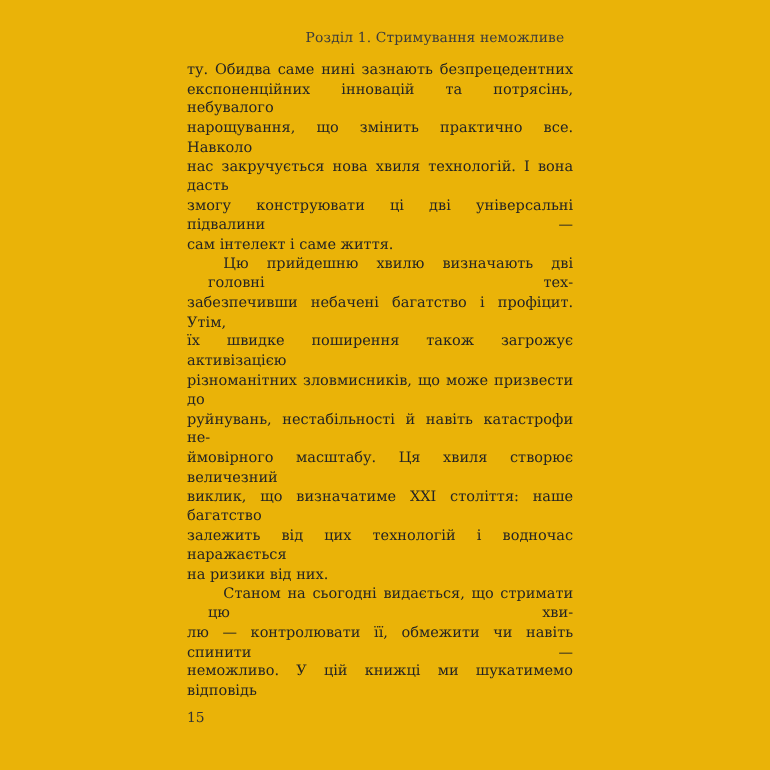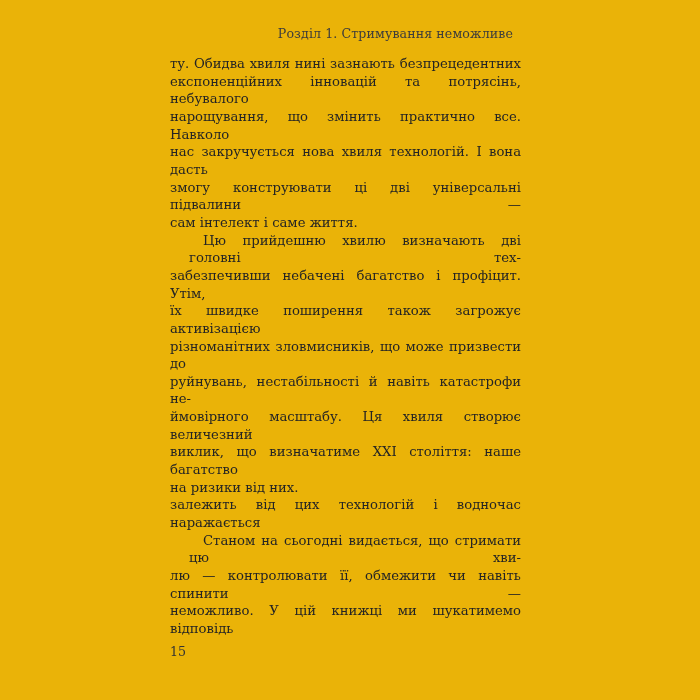--- a/index.html
+++ b/index.html
@@ -61,37 +61,37 @@
   }
 </style>
 </head>
 <body>
 
 <div class="page">
   <div class="running-header">Розділ 1. Стримування неможливе</div>
 
   <div class="text-block">
       <div class="para">
-        <div class="line">ту. Обидва хвиля нині зазнають безпрецедентних</div>
+        <div class="line">ту. Обидва саме нині зазнають безпрецедентних</div>
         <div class="line">експоненційних інновацій та потрясінь, небувалого</div>
         <div class="line">нарощування, що змінить практично все. Навколо</div>
         <div class="line">нас закручується нова хвиля технологій. І вона дасть</div>
         <div class="line">змогу конструювати ці дві універсальні підвалини —</div>
         <div class="line last">сам інтелект і саме життя.</div>
       </div>
       <div class="para indent">
         <div class="line">Цю прийдешню хвилю визначають дві головні тех-</div>
         <div class="line">забезпечивши небачені багатство і профіцит. Утім,</div>
         <div class="line">їх швидке поширення також загрожує активізацією</div>
         <div class="line">різноманітних зловмисників, що може призвести до</div>
         <div class="line">руйнувань, нестабільності й навіть катастрофи не-</div>
         <div class="line">ймовірного масштабу. Ця хвиля створює величезний</div>
         <div class="line">виклик, що визначатиме XXI століття: наше багатство</div>
+        <div class="line">залежить від цих технологій і водночас наражається</div>
         <div class="line last">на ризики від них.</div>
-        <div class="line">залежить від цих технологій і водночас наражається</div>
       </div>
       <div class="para indent">
         <div class="line">Станом на сьогодні видається, що стримати цю хви-</div>
         <div class="line">лю — контролювати її, обмежити чи навіть спинити —</div>
         <div class="line">неможливо. У цій книжці ми шукатимемо відповідь</div>
       </div>
     </div>
 
   <div class="page-number">15</div>
 </div>

